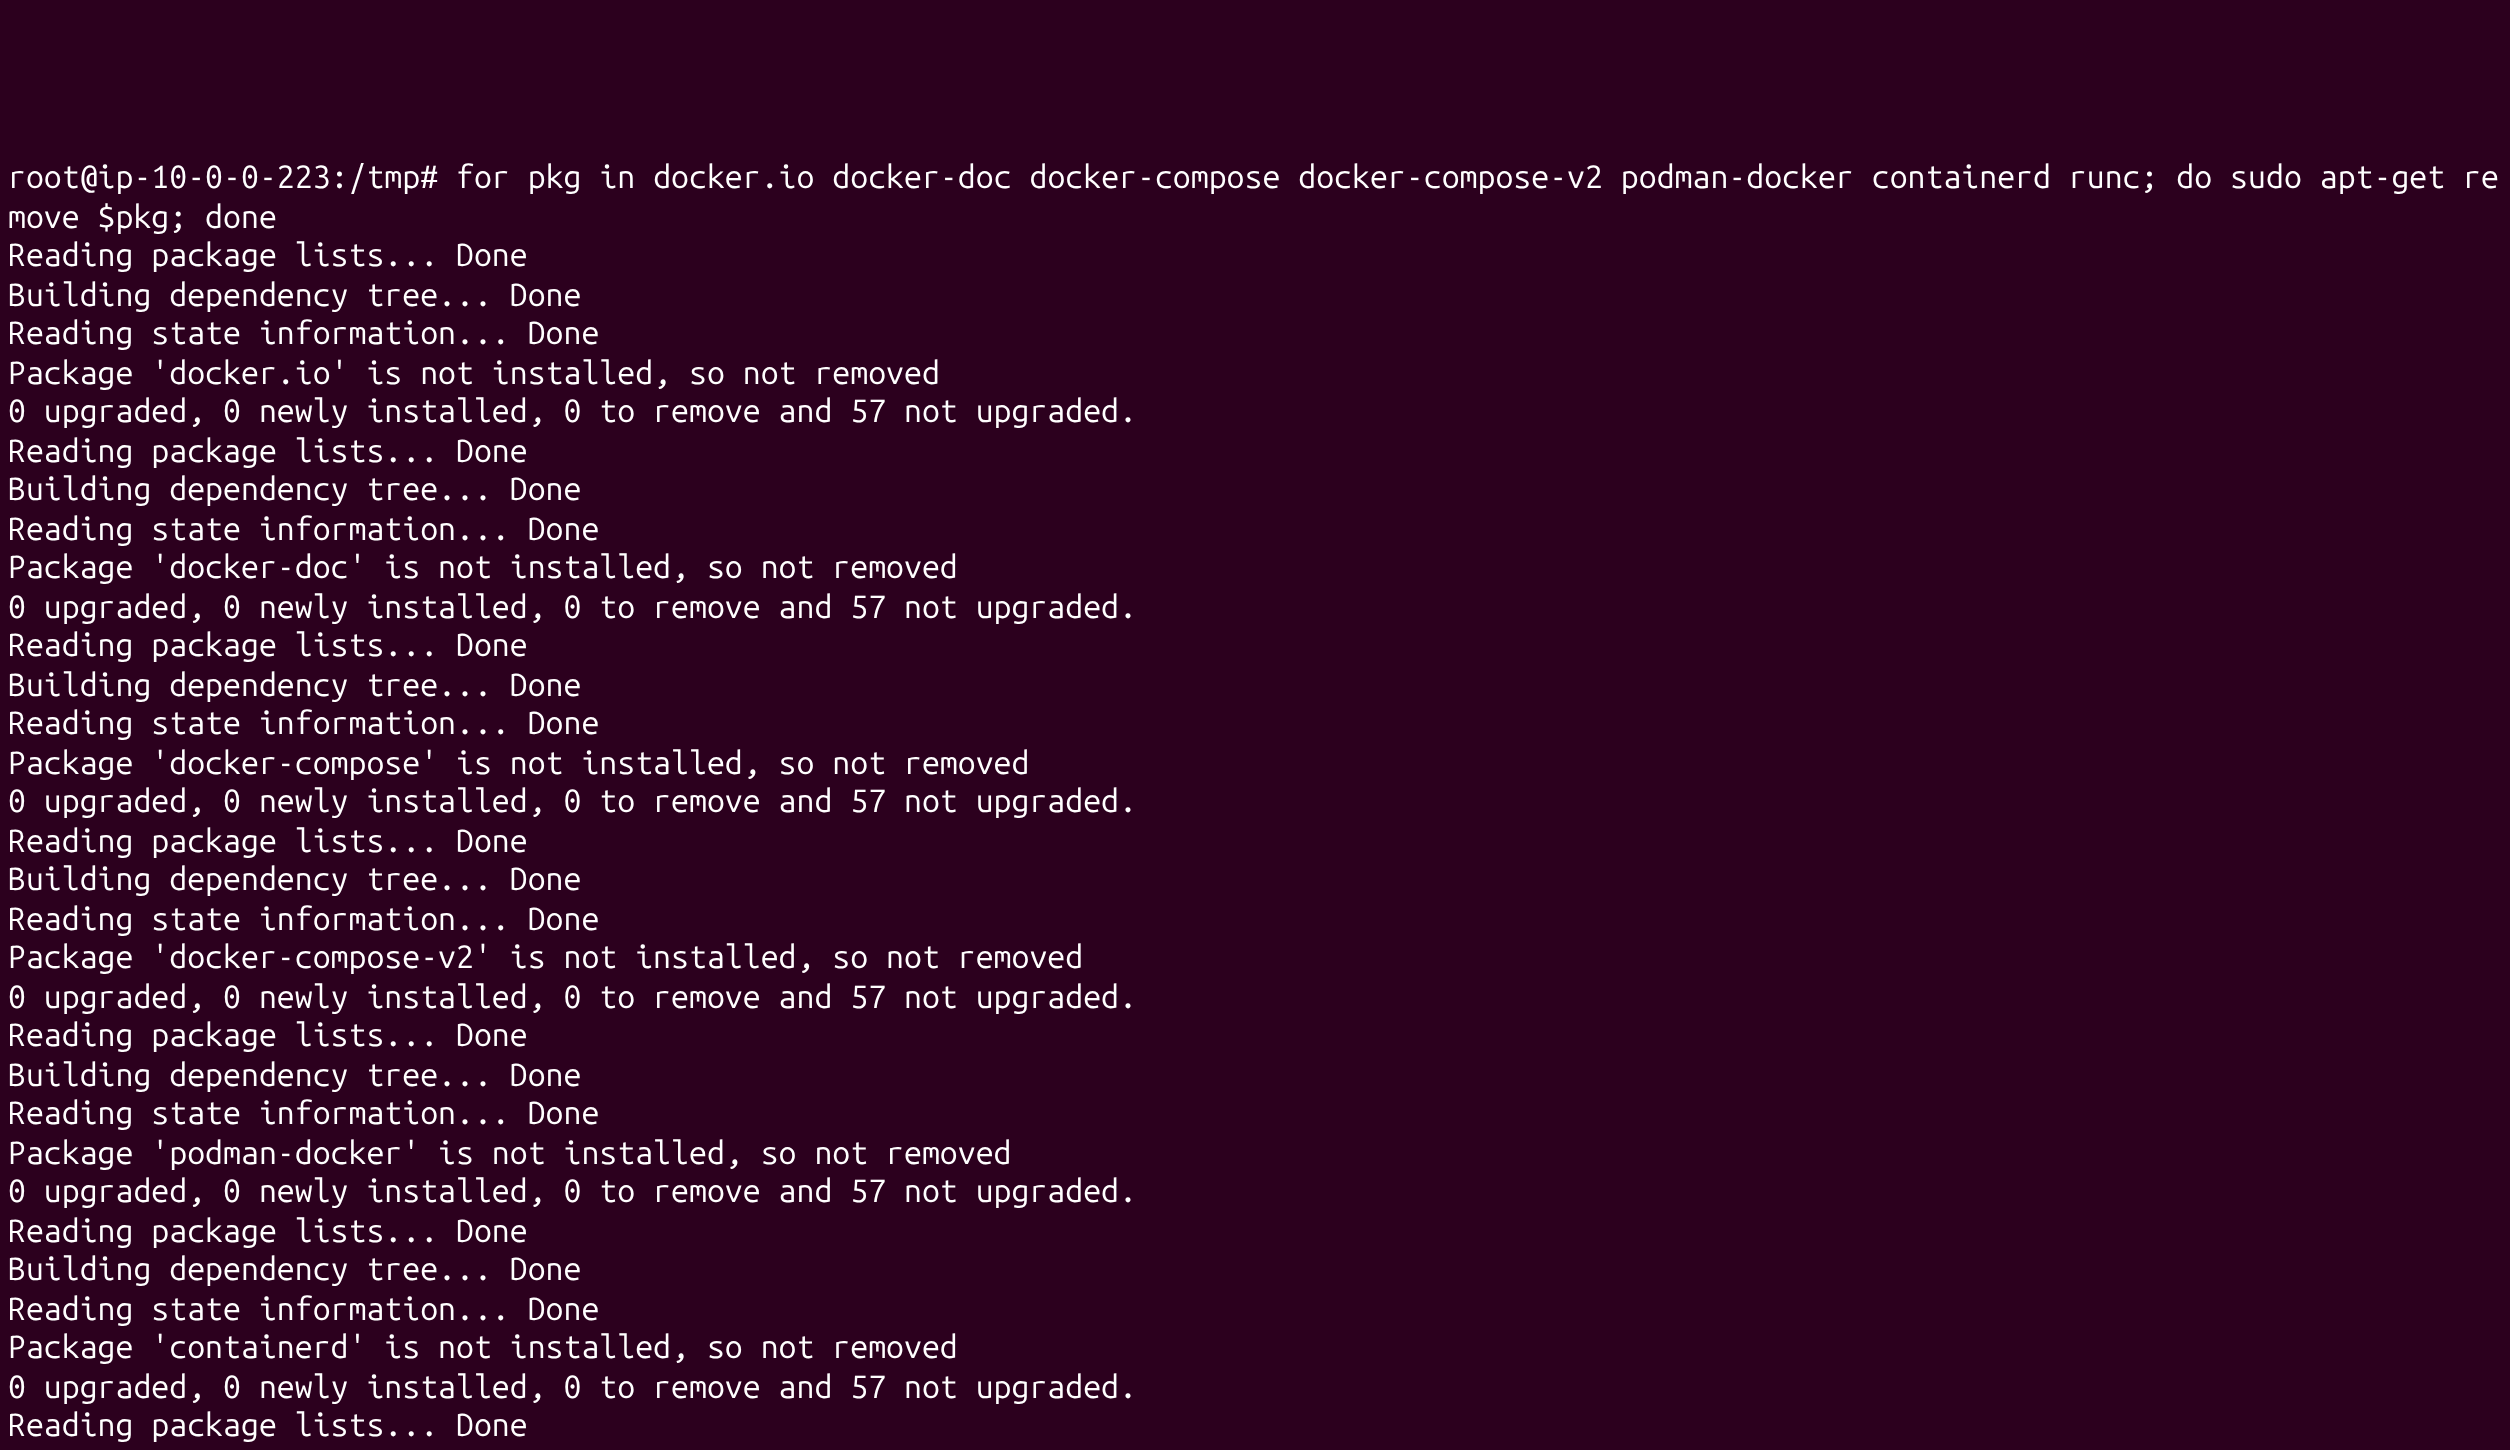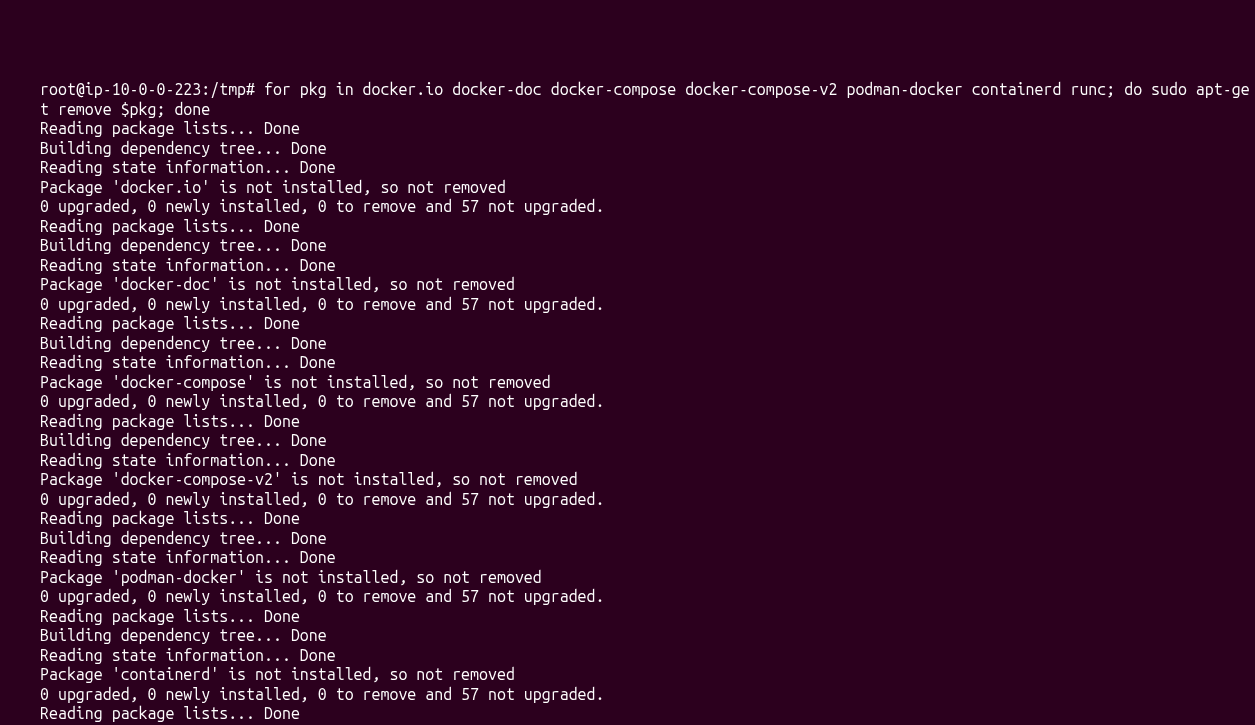--- a/index.html
+++ b/index.html
@@ -19,21 +19,20 @@
       overflow: hidden;
       white-space: pre-wrap;
       word-break: break-all;
     }
     .terminal {
       width: 100%;
       height: 100%;
     }
     .line {
       display: block;
-      margin-left: 36px;
     }
   </style>
 </head>
 <body>
 
 
 
 <div class="terminal"><span class="line"><span>root@ip-10-0-0-223:/tmp#</span> <span>for pkg in docker.io docker-doc docker-compose docker-compose-v2 podman-docker containerd runc; do sudo apt-get remove $pkg; done</span></span><span class="line">Reading package lists... Done</span><span class="line">Building dependency tree... Done</span><span class="line">Reading state information... Done</span><span class="line">Package 'docker.io' is not installed, so not removed</span><span class="line">0 upgraded, 0 newly installed, 0 to remove and 57 not upgraded.</span><span class="line">Reading package lists... Done</span><span class="line">Building dependency tree... Done</span><span class="line">Reading state information... Done</span><span class="line">Package 'docker-doc' is not installed, so not removed</span><span class="line">0 upgraded, 0 newly installed, 0 to remove and 57 not upgraded.</span><span class="line">Reading package lists... Done</span><span class="line">Building dependency tree... Done</span><span class="line">Reading state information... Done</span><span class="line">Package 'docker-compose' is not installed, so not removed</span><span class="line">0 upgraded, 0 newly installed, 0 to remove and 57 not upgraded.</span><span class="line">Reading package lists... Done</span><span class="line">Building dependency tree... Done</span><span class="line">Reading state information... Done</span><span class="line">Package 'docker-compose-v2' is not installed, so not removed</span><span class="line">0 upgraded, 0 newly installed, 0 to remove and 57 not upgraded.</span><span class="line">Reading package lists... Done</span><span class="line">Building dependency tree... Done</span><span class="line">Reading state information... Done</span><span class="line">Package 'podman-docker' is not installed, so not removed</span><span class="line">0 upgraded, 0 newly installed, 0 to remove and 57 not upgraded.</span><span class="line">Reading package lists... Done</span><span class="line">Building dependency tree... Done</span><span class="line">Reading state information... Done</span><span class="line">Package 'containerd' is not installed, so not removed</span><span class="line">0 upgraded, 0 newly installed, 0 to remove and 57 not upgraded.</span><span class="line">Reading package lists... Done</span><span class="line">Building dependency tree... Done</span></div>
 
 

